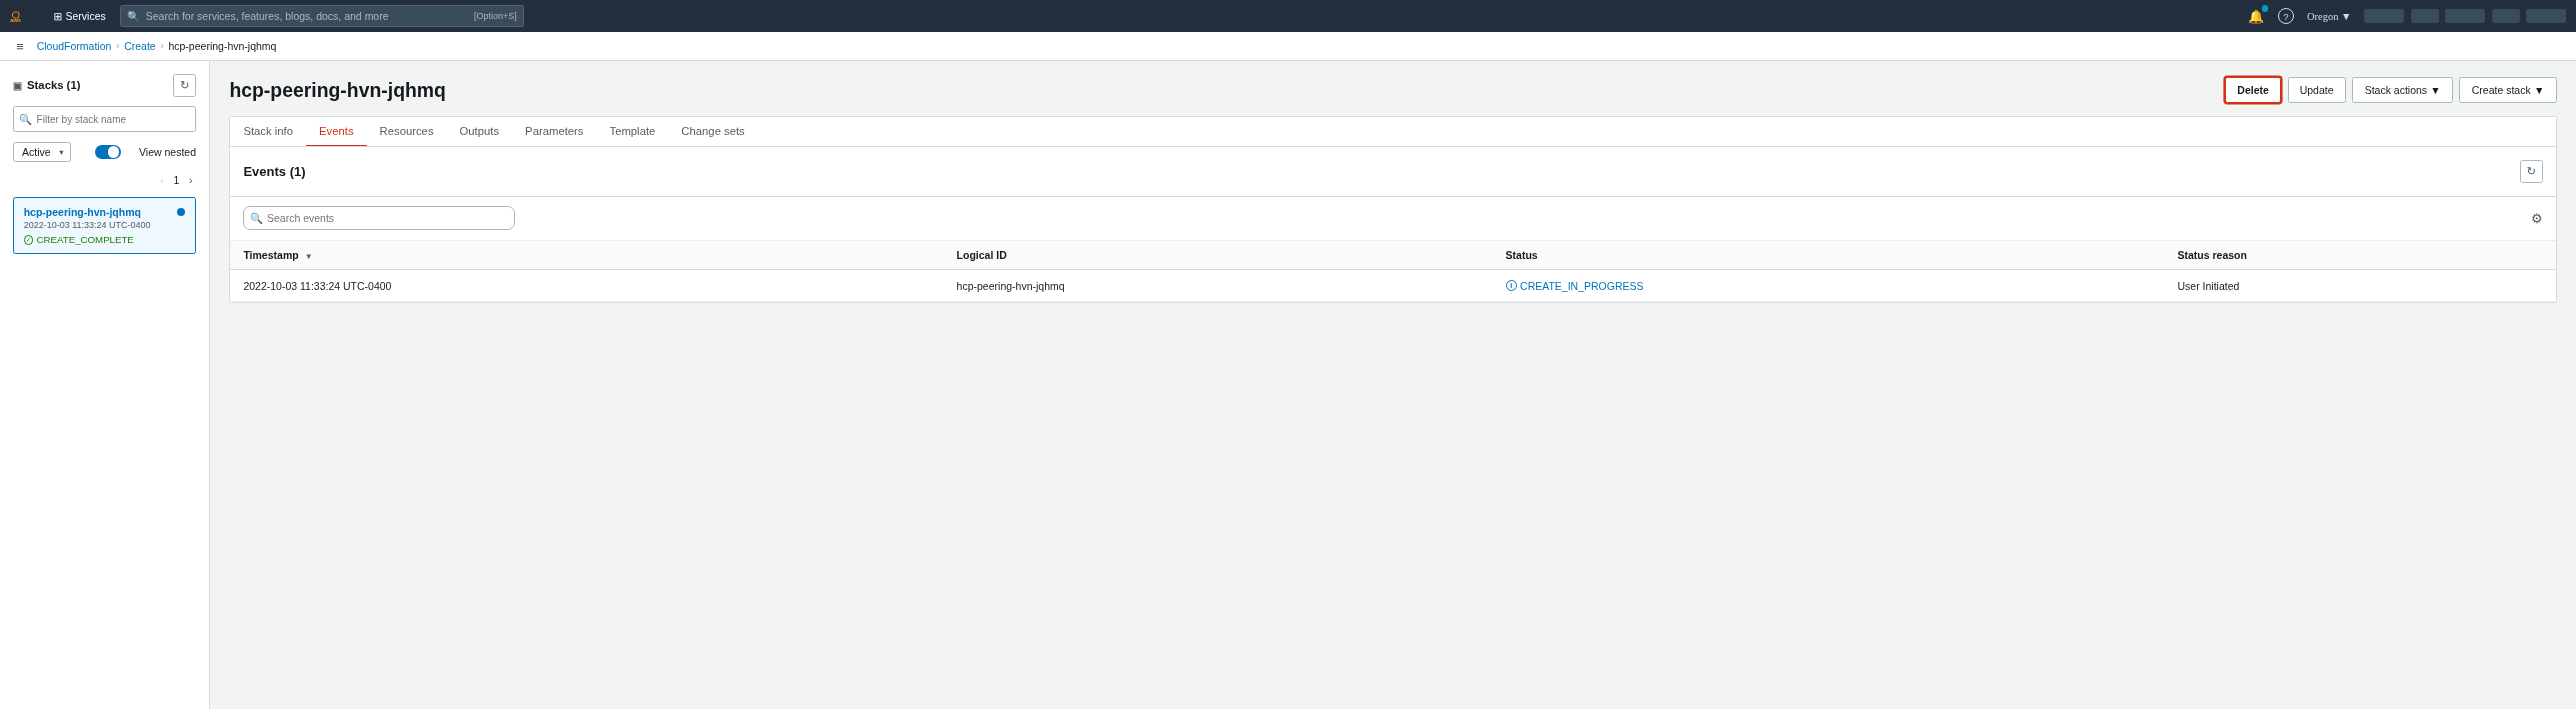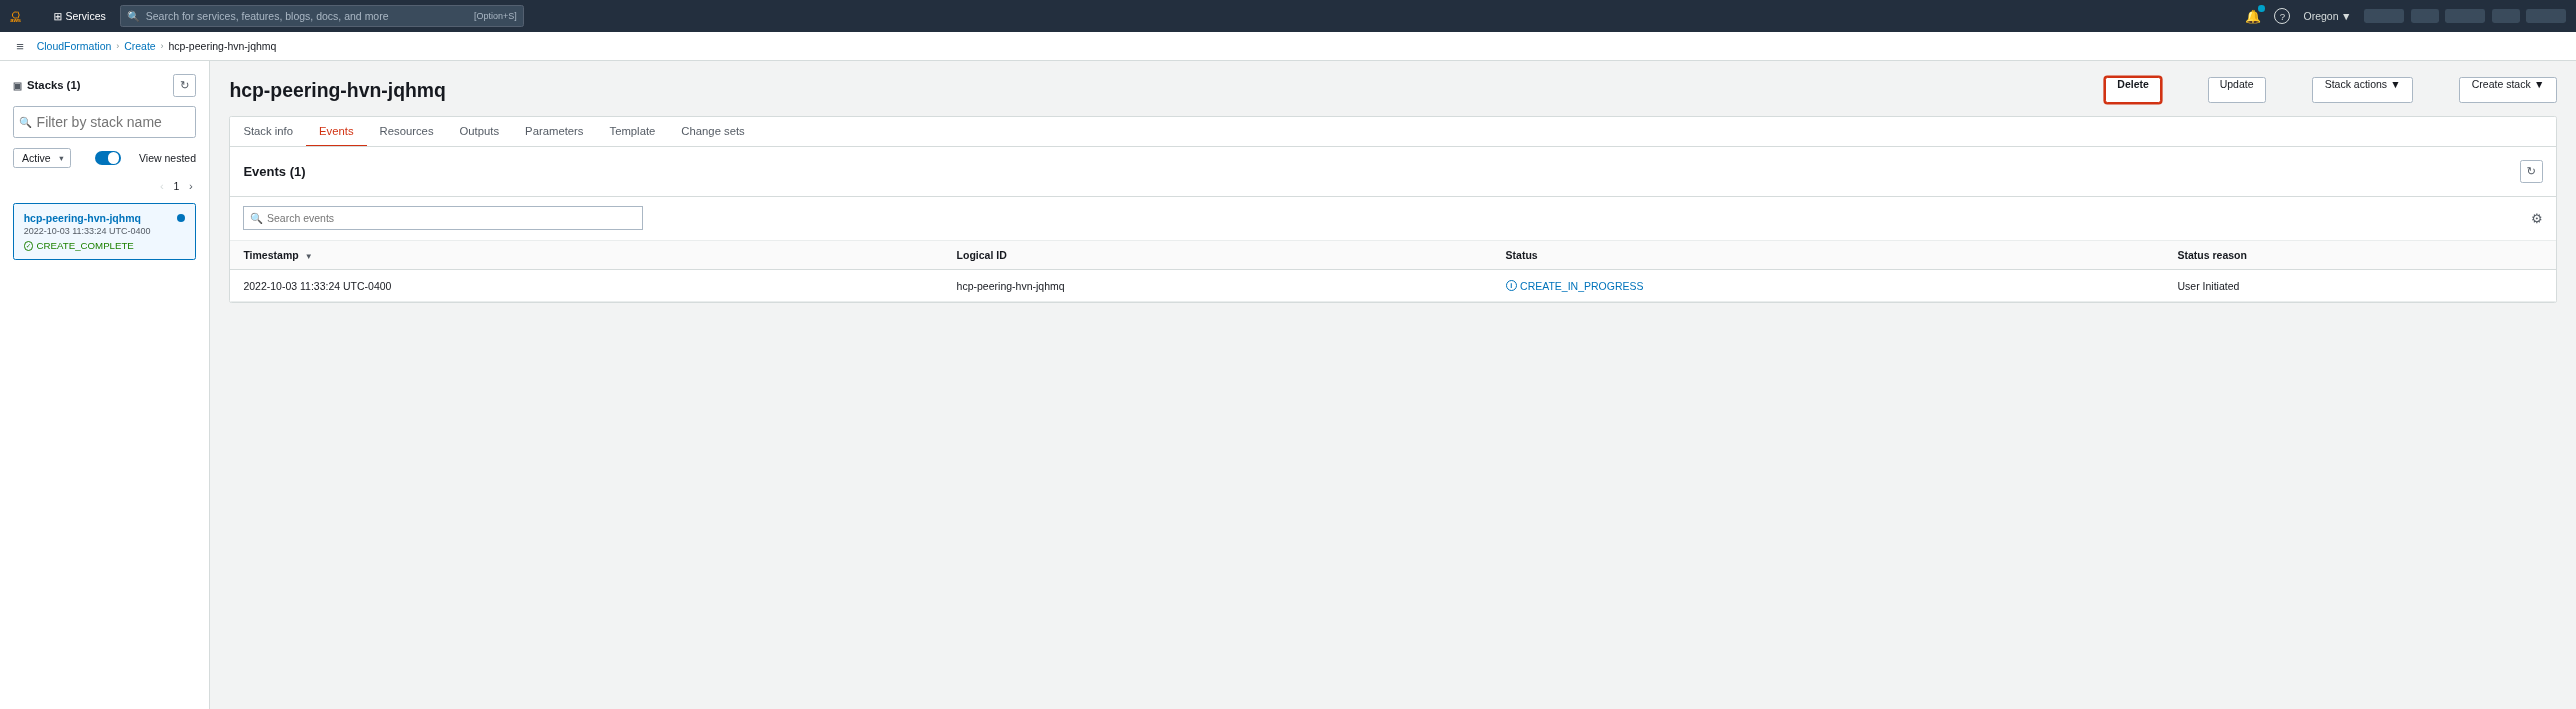--- a/index.html
+++ b/index.html
@@ -91,20 +91,21 @@
     }
     .region-btn {
       background: none;
       border: none;
       color: #d5dbdb;
       cursor: pointer;
       font-size: 10.5px;
       display: flex;
       align-items: center;
       gap: 2.4px;
+      font-family: Liberation Serif, serif;
     }
     .nav-dividers {
       display: flex;
       gap: 6.5px;
       align-items: center;
     }
     .nav-pill {
       background: #3a4b5c;
       border-radius: 2.4px;
       height: 14.6px;
@@ -208,25 +209,25 @@
     .filter-input-wrap .filter-icon {
       position: absolute;
       left: 6.5px;
       top: 50%;
       transform: translateY(-50%);
       color: #879596;
       font-size: 10.5px;
     }
     .filter-input {
       width: 100%;
-      height: 32px;
+      height: 26px;
       border: 0.8px solid #aab7c4;
       border-radius: 2.4px;
       padding: 0 6.5px 0 22.6px;
-      font-size: 14px;
+      font-size: 10px;
       color: #879596;
       outline: none;
     }
     .filter-controls {
       display: flex;
       align-items: center;
       justify-content: space-between;
     }
     .active-select-wrap {
       position: relative;
@@ -365,27 +366,27 @@
       display: flex;
       gap: 6.5px;
       align-items: center;
     }
     .btn {
       height: 26px;
       border-radius: 2.4px;
       font-size: 10.5px;
       cursor: pointer;
       display: flex;
+      align-items: center;
       gap: 3.2px;
       padding: 0 11.3px;
       border: 0.8px solid #aab7c4;
       background: #fff;
       color: #16191f;
       font-weight: 500;
-      margin-left: 40px;
     }
     .btn-delete {
       border: 1.6px solid #d13212;
       box-shadow: 0 0 0 1.6px #d13212;
       color: #16191f;
       background: #fff;
       font-weight: 600;
     }
     .btn-primary {
       background: #fff;
@@ -442,24 +443,24 @@
     }
     .events-search-wrap {
       position: relative;
       padding: 9.7px 13px;
       border-bottom: 0.8px solid #eaeded;
       display: flex;
       align-items: center;
       justify-content: space-between;
     }
     .events-search {
-      width: 400px;
+      width: 272px;
       height: 24px;
       border: 0.8px solid #aab7c4;
-      border-radius: 0;
+      border-radius: 7px;
       padding: 0 6.5px 0 22.6px;
       font-size: 10.5px;
       outline: none;
       color: #879596;
     }
     .search-icon-inside {
       position: absolute;
       left: 19.4px;
       top: 50%;
       transform: translateY(-50%);

